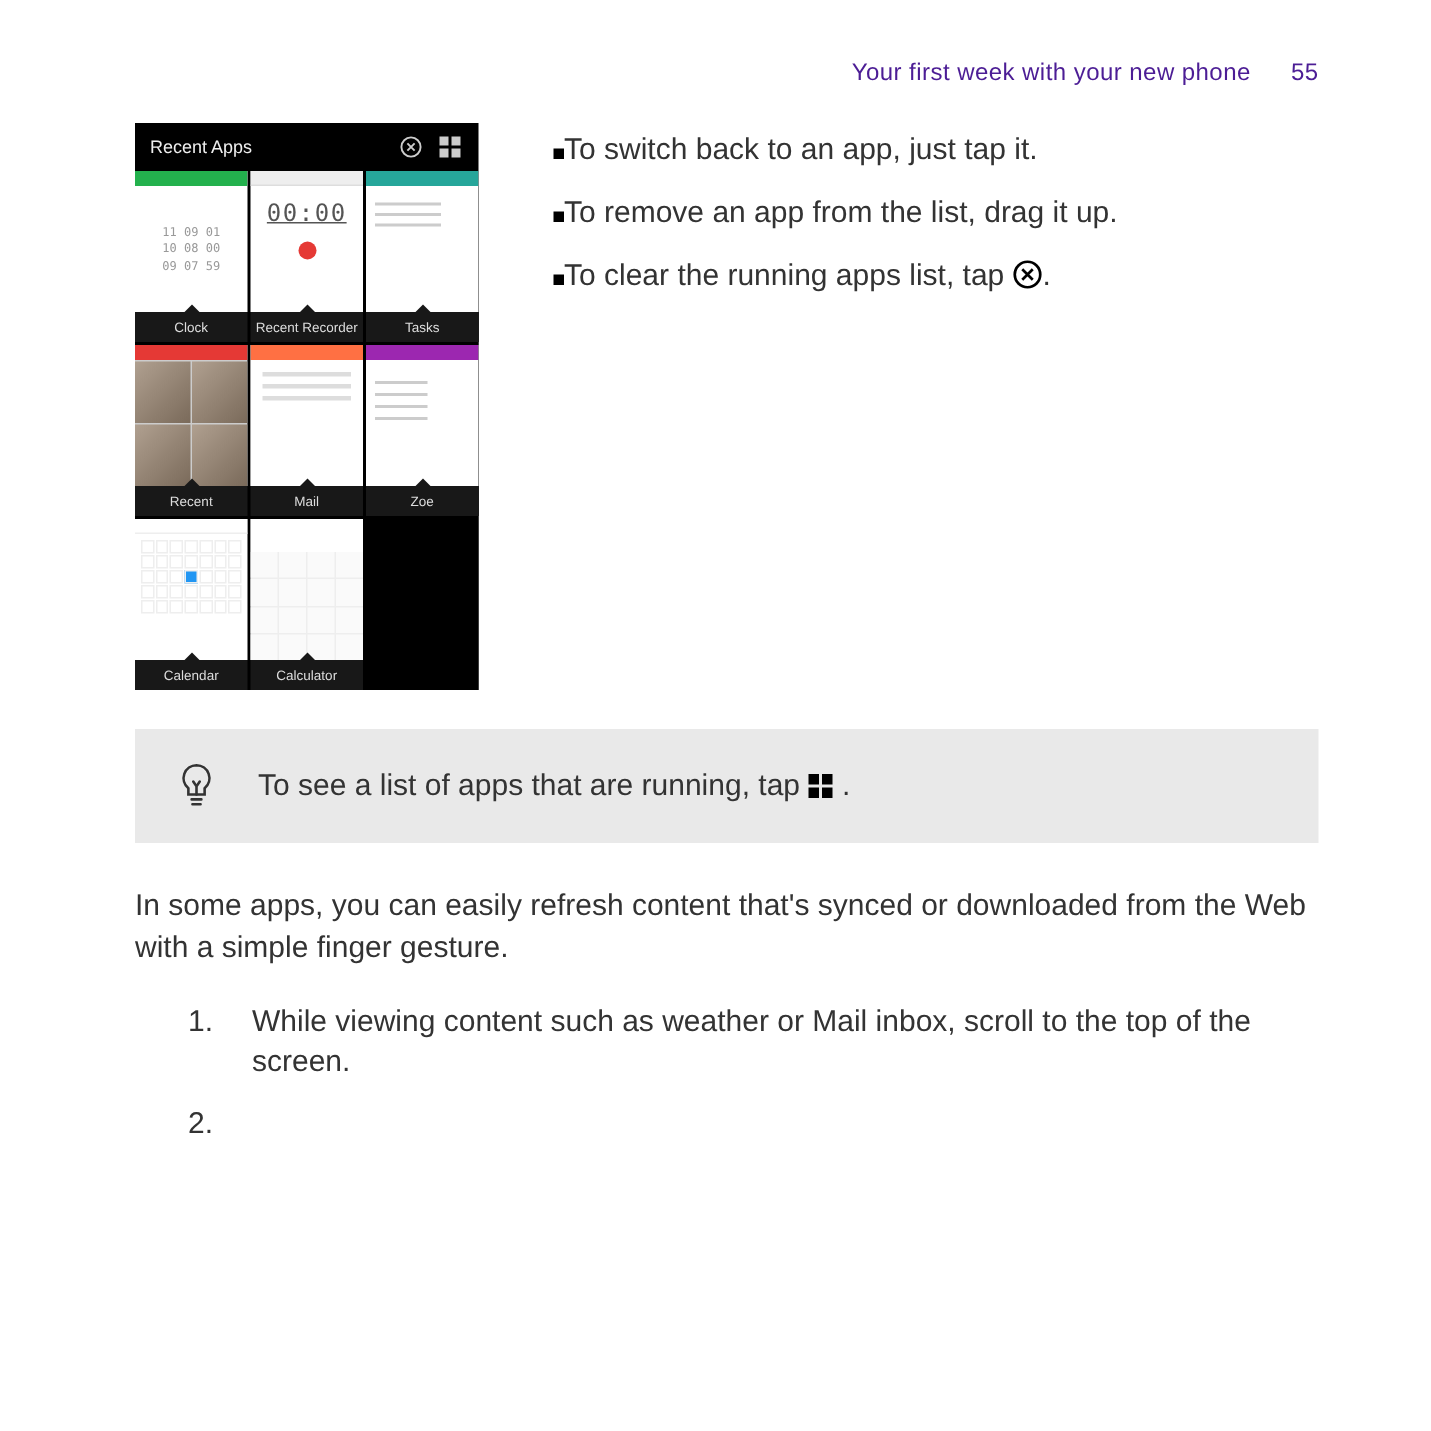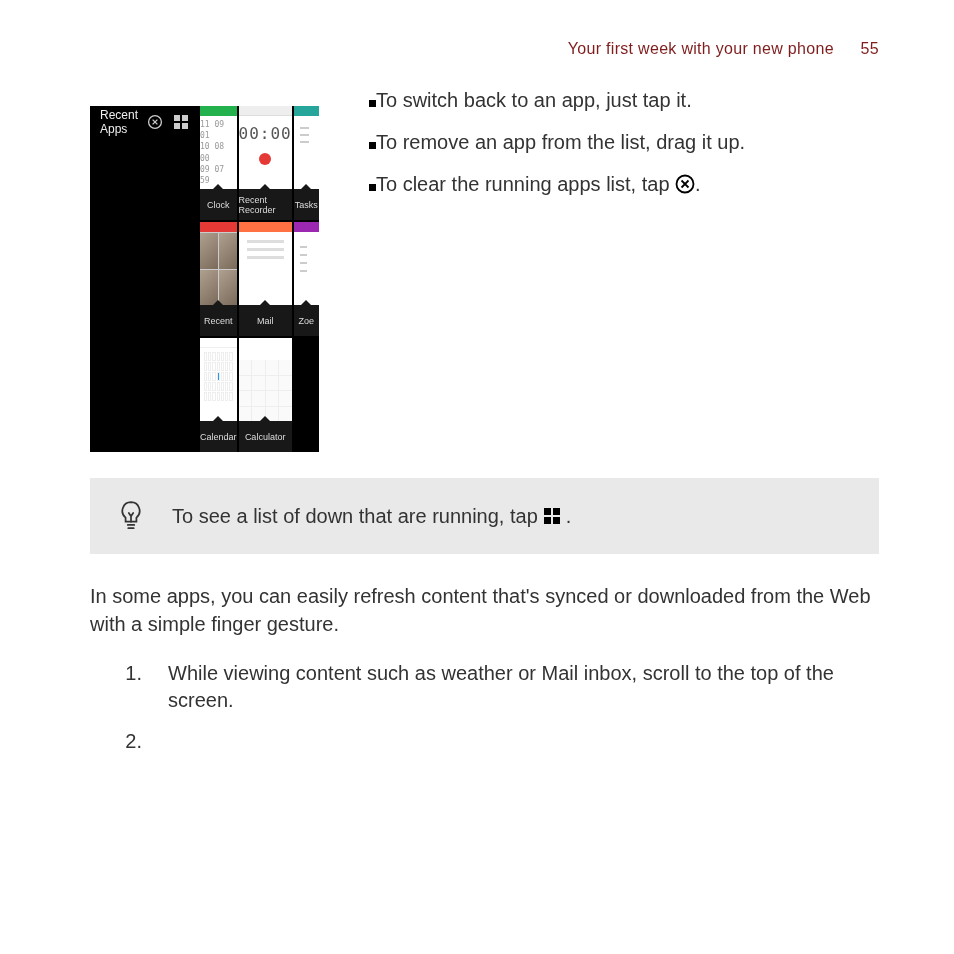--- a/index.html
+++ b/index.html
@@ -10,39 +10,38 @@
     font-family: "Trebuchet MS", "Lucida Sans", Arial, sans-serif;
     color: #333;
     position: relative;
   }
   .page {
     padding: 40px 75px 40px 90px;
   }
   .running-header {
     text-align: right;
     font-size: 16px;
-    color: #7f1d1d;
+    color: #4c1d95;
     margin-bottom: 24px;
     letter-spacing: 0.3px;
   }
   .running-header .page-num {
     margin-left: 22px;
   }
   .top-row {
     display: flex;
     gap: 50px;
     margin-bottom: 26px;
   }
   .screenshot {
     width: 229px;
     flex-shrink: 0;
     background: #000;
     display: flex;
-    flex-direction: row;
-    margin-top: 24px;
+    flex-direction: column;
   }
   .ss-header {
     height: 32px;
     display: flex;
     align-items: center;
     color: #eee;
     font-size: 12px;
     padding: 0 10px;
     gap: 8px;
   }
@@ -72,21 +71,21 @@
     flex-direction: column;
     position: relative;
   }
   .ss-thumb {
     flex: 1;
     background: #fff;
     position: relative;
     overflow: hidden;
   }
   .ss-label {
-    height: 31px;
+    height: 20px;
     background: #181818;
     color: #ddd;
     font-size: 9px;
     display: flex;
     align-items: center;
     justify-content: center;
     position: relative;
   }
   .ss-label::before {
     content: "";
@@ -96,21 +95,21 @@
     border-left: 5px solid transparent;
     border-right: 5px solid transparent;
     border-bottom: 5px solid #181818;
   }
   
   .thumb-clock { display:flex; flex-direction:column; }
   .thumb-clock .bar { height:10px; background:#23b14d; }
   .thumb-clock .nums { flex:1; display:flex; flex-direction:column; justify-content:center; align-items:center; font-size:8px; color:#999; font-family:monospace; line-height:1.4; }
   .thumb-vr { display:flex; flex-direction:column; align-items:center; justify-content:flex-start; padding-top:6px; }
   .thumb-vr .bar { height:10px; width:100%; background:#eee; border-bottom:1px solid #ddd; position:absolute; top:0; left:0; }
-  .thumb-vr .time { margin-top:12px; font-family:monospace; font-size:16px; color:#555; letter-spacing:1px; }
+  .thumb-vr .time { margin-top:12px; font-family:monospace; font-size:16px; color:#555; letter-spacing:1px;text-decoration:underline; }
   .thumb-vr .rec { margin-top:10px; width:12px; height:12px; border-radius:50%; background:#e53935; }
   .thumb-tasks .bar { height:10px; background:#26a69a; }
   .thumb-tasks .lines { padding:6px; }
   .thumb-tasks .lines div { height:2px; background:#ccc; margin:5px 0; width:70%; }
   .thumb-gallery { display:grid; grid-template-columns:1fr 1fr; grid-template-rows:10px 1fr 1fr; gap:1px; background:#ccc; }
   .thumb-gallery .bar { grid-column:1/3; background:#e53935; }
   .thumb-gallery .pic { background:linear-gradient(135deg,#b0a090,#7a6a5a); }
   .thumb-mail .bar { height:10px; background:#ff7043; }
   .thumb-mail .body { height:calc(100% - 10px); background:#fff; position:relative; }
   .thumb-mail .body::after { content:""; position:absolute; left:8px; right:8px; top:8px; height:3px; background:#ddd; box-shadow:0 8px 0 #ddd, 0 16px 0 #ddd; }
@@ -405,21 +404,21 @@
   </div>
 
   <div class="tip-box">
     <span class="bulb">
       <svg viewBox="0 0 24 30">
           <path d="M12 2a8 8 0 0 0-5 14.2V20h10v-3.8A8 8 0 0 0 12 2z" fill="none" stroke="#333" stroke-width="1.6"></path>
           <path d="M9 23h6M9.5 26h5M12 20v-5l-2-3m2 3l2-3" fill="none" stroke="#333" stroke-width="1.6" stroke-linecap="round"></path>
         </svg>
     </span>
     <span class="tip-text">
-      <span>To see a list of down that are running, tap </span>
+      <span>To see a list of apps that are running, tap </span>
       <span class="grid-icon-inline">
           <span></span>
           <span></span>
           <span></span>
           <span></span>
         </span>
         <span>.</span>
     </span>
   </div>
 

